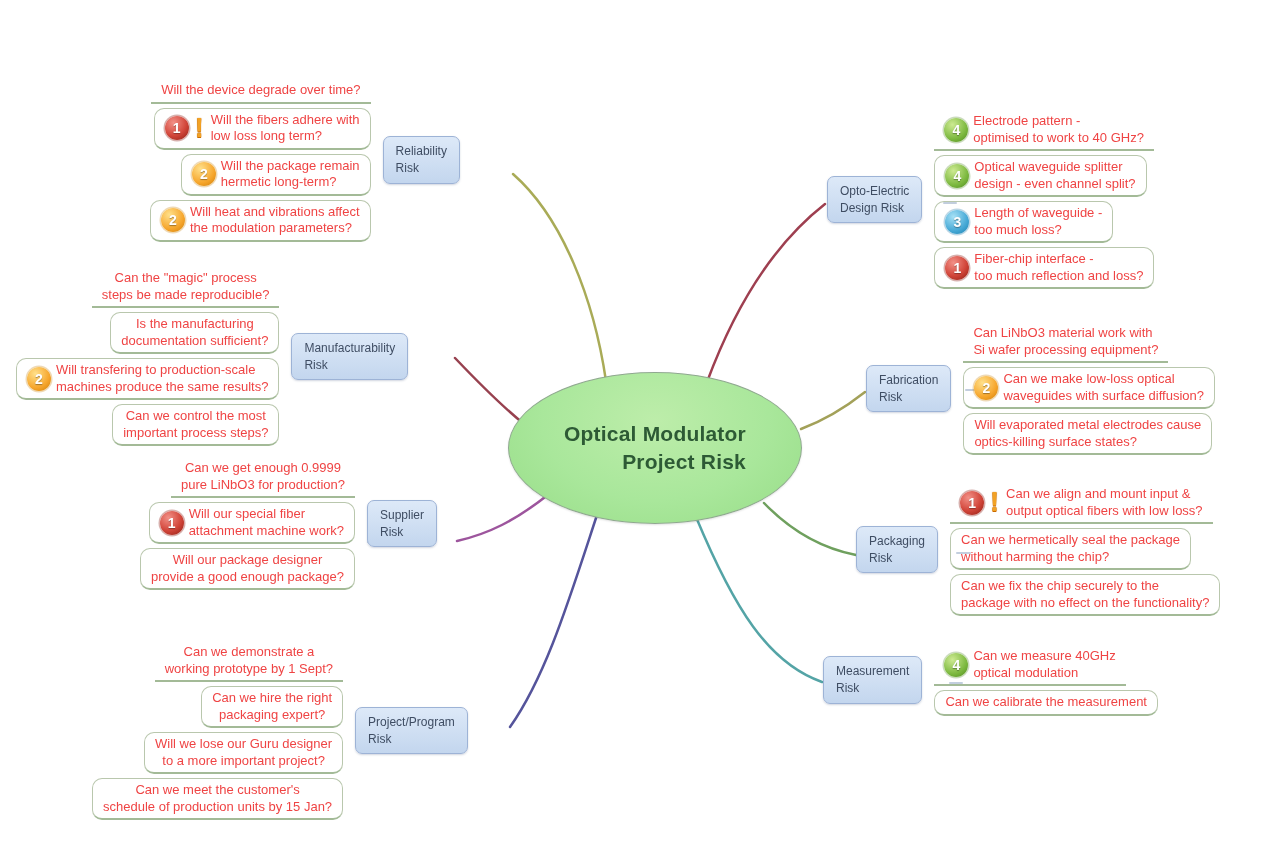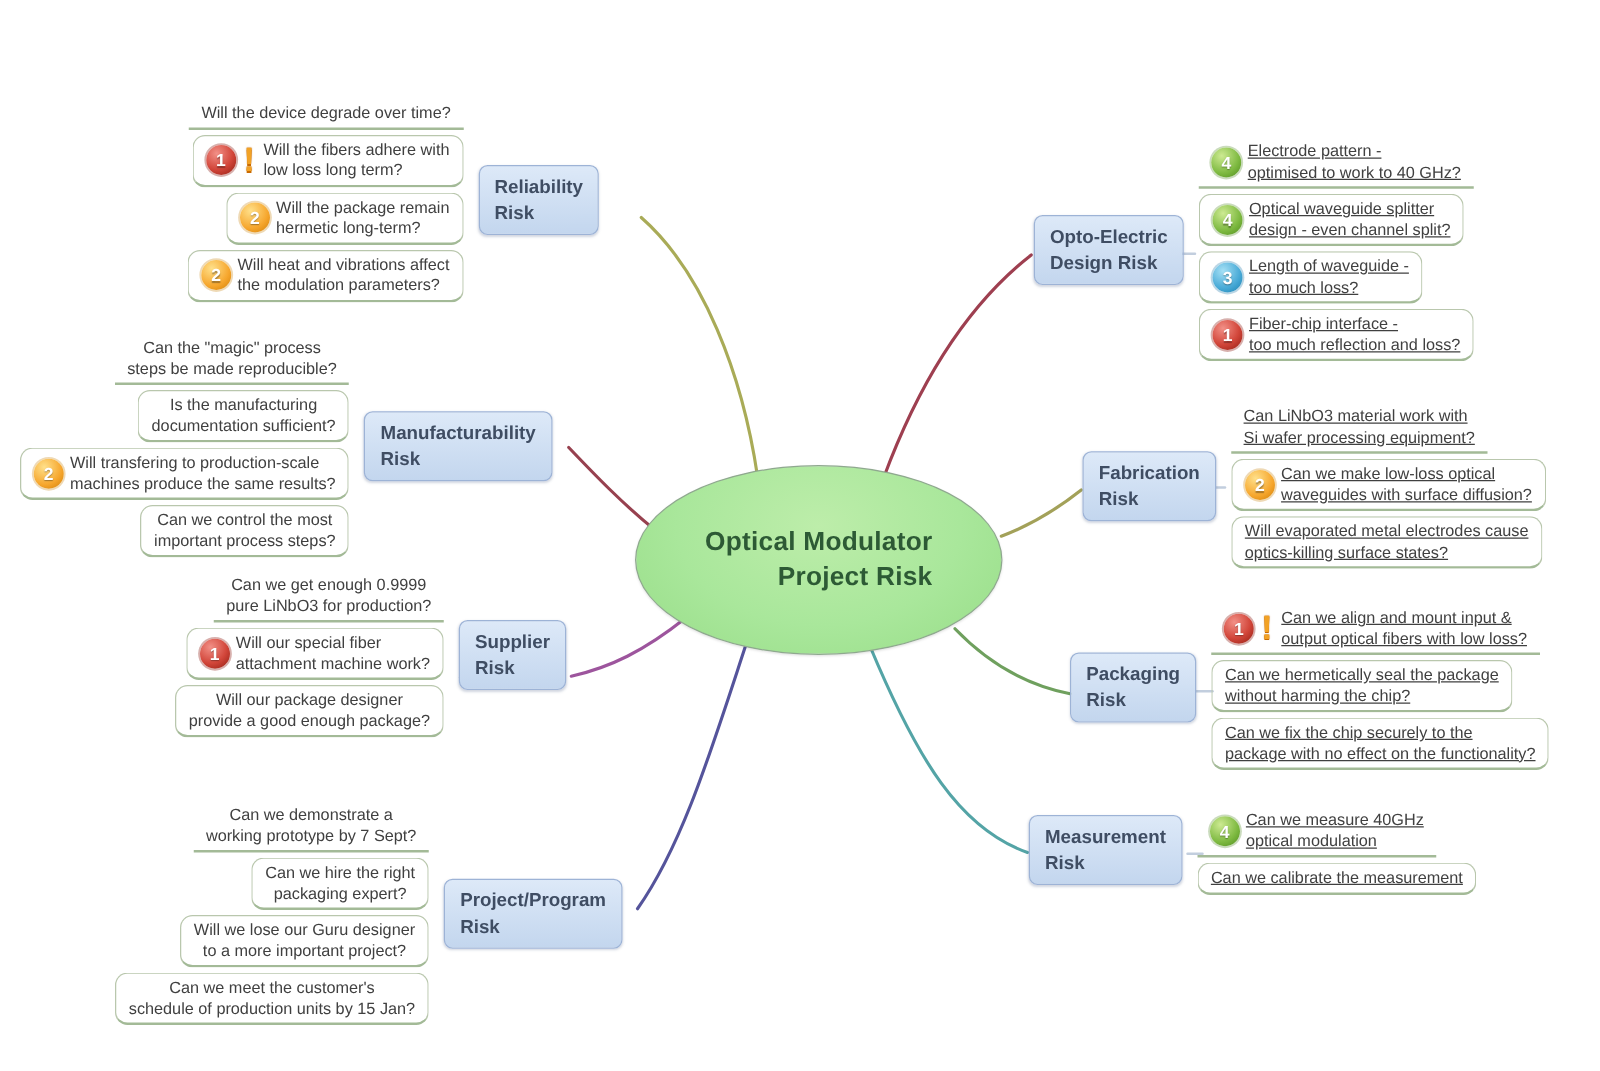--- a/index.html
+++ b/index.html
@@ -30,37 +30,37 @@
   .side-left .leaves{align-items:flex-end;}
   .side-right .leaves{align-items:flex-start;}
 
   .topic-box{
     background:linear-gradient(#dde9f8,#c3d6ee);
     border:1px solid #9db3d6;border-radius:7px;
     padding:6px 12px;box-shadow:0 1px 2px rgba(70,90,130,.25);
     flex:0 0 auto;
   }
   .topic-label{
-    white-space:pre-line;font-size:15px;line-height:1.4;color:#3f4d63;font-weight:bold;
+    white-space:pre-line;font-size:12px;line-height:1.4;color:#3f4d63;
   }
 
   
   .leaf{
     display:flex;align-items:center;gap:5px;
     padding:3px 10px;
     border:1px solid #b9c7ad;border-bottom:2px solid #a3ba97;border-radius:10px;
     background:transparent;
   }
   .leaf.first{border:none;border-bottom:2px solid #a3ba97;border-radius:0;}
   .leaf-text{
-    white-space:pre-line;font-size:13px;line-height:1.27;color:#404040;
+    white-space:pre-line;font-size:13px;line-height:1.27;color:#ef4444;
   }
   .side-left .leaf.no-icons .leaf-text{text-align:center;}
   .side-left .leaf .leaf-text{text-align:left;}
-  .side-right .leaf-text{text-align:left;text-decoration:underline;}
+  .side-right .leaf-text{text-align:left;}
 
   
   .leaf-icons{display:inline-flex;align-items:center;gap:4px;flex:0 0 auto;}
   .badge{
     width:24px;height:24px;border-radius:50%;
     display:inline-flex;align-items:center;justify-content:center;
     color:#fff;font-weight:bold;font-size:14px;line-height:1;
     text-shadow:0 1px 1px rgba(0,0,0,.35);
   }
   .badge.priority-1{background:radial-gradient(circle at 35% 28%, #f29087 0%, #d2463a 55%, #8f1b10 100%);box-shadow:0 0 0 1.5px rgba(140,30,20,.35);}
@@ -206,21 +206,21 @@
       <div class="topic-label">Supplier
 Risk</div>
     </div>
   </div>
 
   <div class="branch side-left b-project_program">
     <div class="leaves">
         <div class="leaf first no-icons">
 
     <span class="leaf-text">Can we demonstrate a
-working prototype by 7 Sept?</span>
+working prototype by 1 Sept?</span>
   </div>
         <div class="leaf no-icons">
 
     <span class="leaf-text">Can we hire the right
 packaging expert?</span>
   </div>
         <div class="leaf no-icons">
 
     <span class="leaf-text">Will we lose our Guru designer
 to a more important project?</span>

